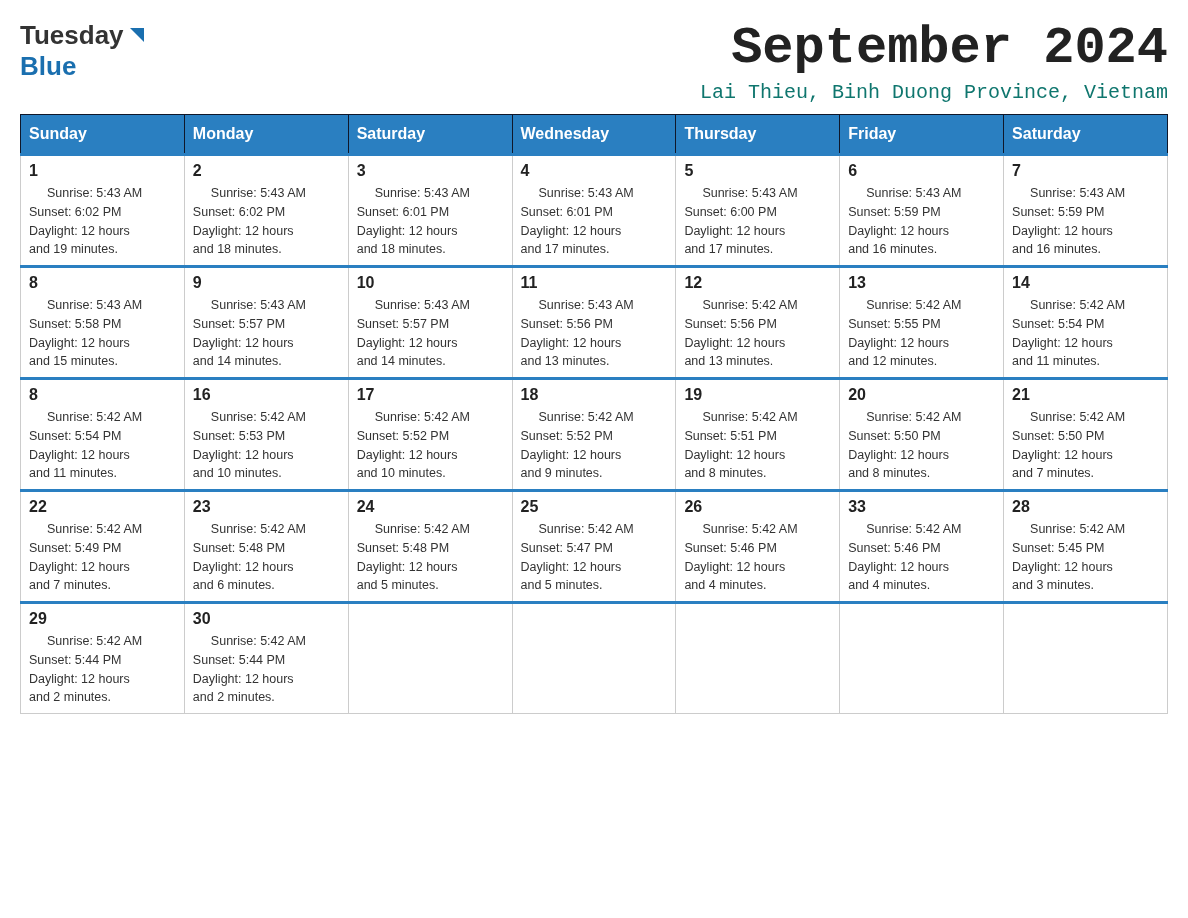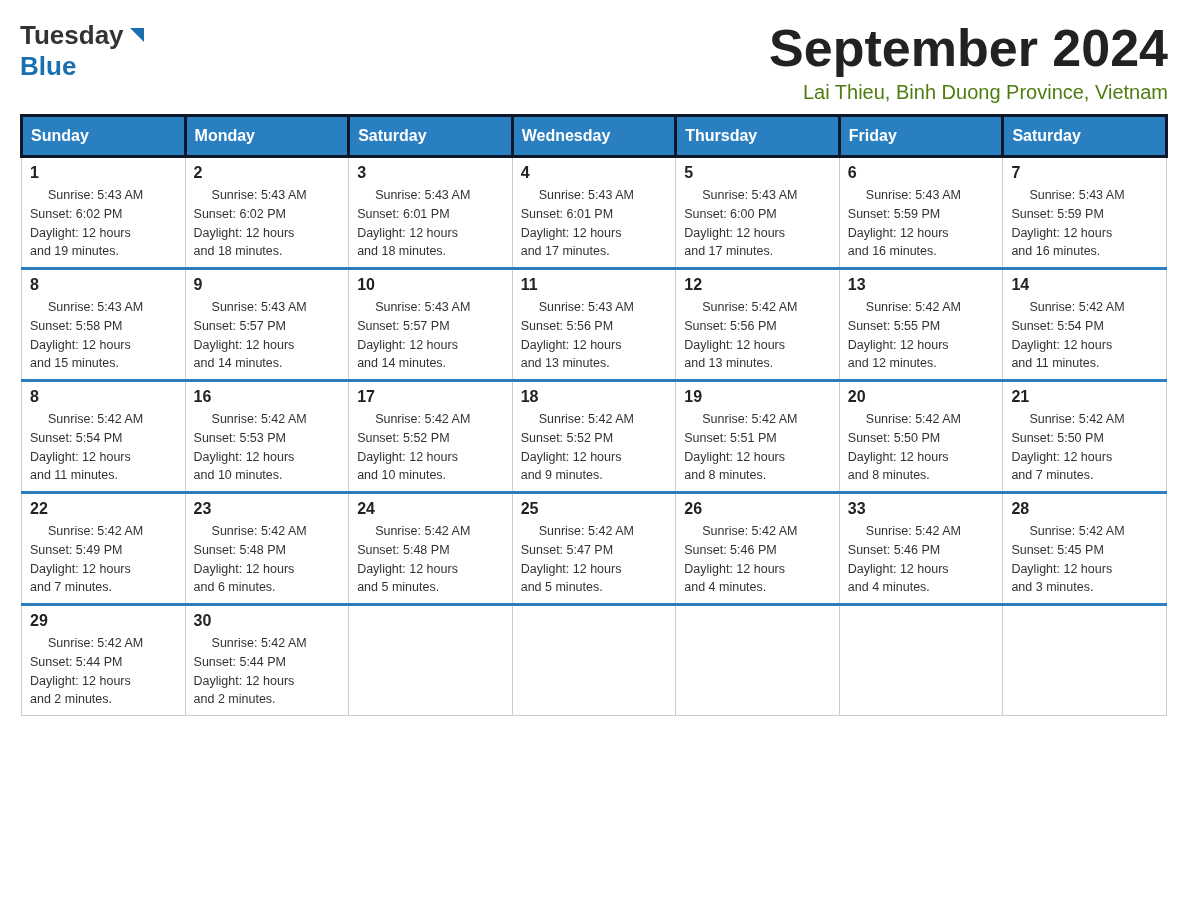--- a/index.html
+++ b/index.html
@@ -16,45 +16,46 @@
       align-items: flex-start;
       margin-bottom: 10px;
     }
     .logo {
       display: flex;
       flex-direction: column;
       align-items: flex-start;
     }
     .title-section {
       text-align: right;
+      font-family: Liberation Mono, monospace;
     }
     .month-title {
       font-size: 52px;
       font-weight: bold;
       color: #222;
       line-height: 1.1;
     }
     .location {
       font-size: 20px;
-      color: #4d7c0f;
+      color: #0f766e;
       margin-top: 4px;
     }
     .calendar {
       width: 100%;
       border-collapse: collapse;
       margin-top: 10px;
     }
     .calendar th {
       background-color: #2a7fc1;
       color: #fff;
       font-size: 16px;
       font-weight: bold;
       padding: 10px 8px;
       text-align: left;
-      border: 3px solid #0f172a;
+      border: 1px solid #0f172a;
     }
     .calendar td {
       vertical-align: top;
       padding: 6px 8px;
       border: 1px solid #ccc;
       border-top: 3px solid #2a7fc1;
       width: 14.28%;
       font-size: 13px;
       color: #333;
       background: #fff;

